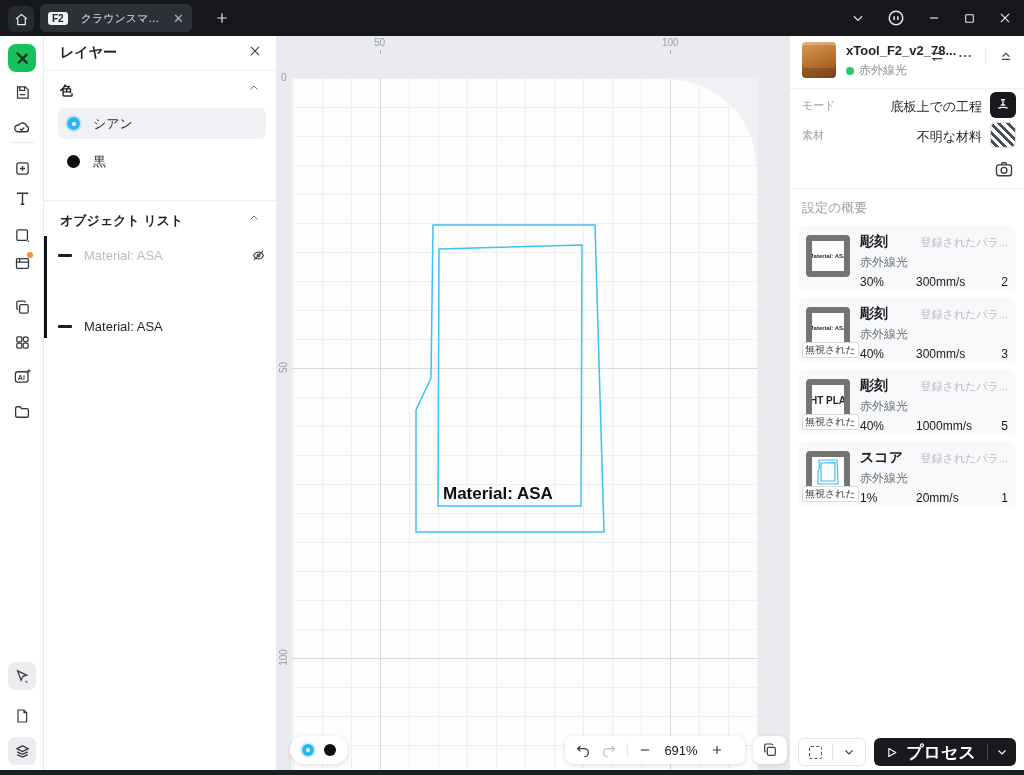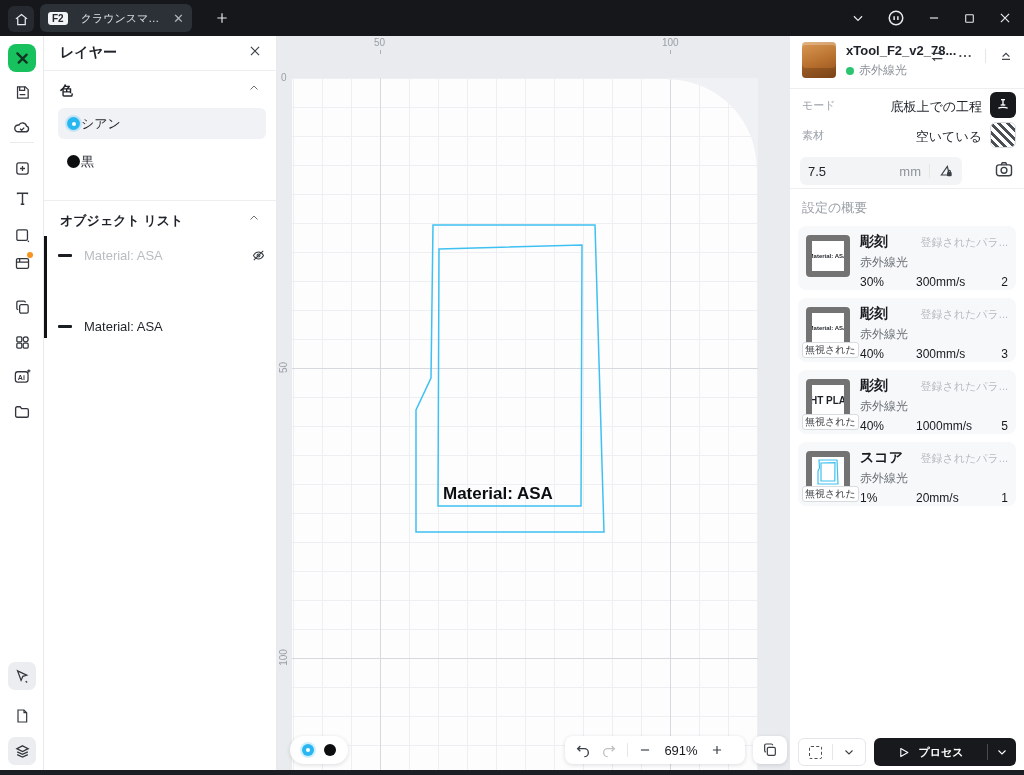--- a/index.html
+++ b/index.html
@@ -36,21 +36,21 @@
 
   
   #layers { position:absolute; left:44px; top:36px; width:233px; height:734px; background:#fff;
     border-right:1px solid #e9eaec; }
   .lp-head { position:absolute; left:16px; top:8px; font-size:14px; font-weight:bold; }
   .lp-close { position:absolute; right:14px; top:8px; color:#3a3e44; }
   .lp-div { position:absolute; left:0; width:233px; height:1px; background:#eceef0; }
   .sec-title { position:absolute; left:16px; font-size:13px; font-weight:bold; }
   .caret { position:absolute; right:16px; color:#6c7177; }
   .color-row { position:absolute; left:14px; width:208px; height:31px; border-radius:6px;
-    display:flex; align-items:center; gap:1px; padding-left:9px; font-size:13px; }
+    display:flex; align-items:center; gap:13px; padding-left:9px; font-size:13px; }
   .color-row.sel { background:#f1f2f5; }
   .cdot { width:13px; height:13px; border-radius:50%; }
   .cdot.cyan { background:#29b7f1; box-shadow:0 0 0 2px rgba(41,183,241,.22);
     display:flex; align-items:center; justify-content:center; }
   .cdot.cyan i { width:4px; height:4px; border-radius:50%; background:#fff; }
   .cdot.black { background:#0c0e10; }
   .obj-row { position:absolute; left:14px; width:208px; height:30px; display:flex;
     align-items:center; font-size:13px; }
   .obj-ic { width:26px; display:flex; justify-content:flex-start; color:#202327; }
   .dim { color:#b9bdc2; }
@@ -137,21 +137,21 @@
   #preview-btn { position:absolute; left:8px; top:664px; width:218px; height:30px;
     border:1px solid #e4e6e9; border-radius:6px; display:flex; align-items:center;
     justify-content:center; gap:7px; color:#b9bdc2; font-size:13px; background:#fff; }
   #sel-split { position:absolute; left:8px; top:702px; width:68px; height:28px;
     border:1px solid #e4e6e9; border-radius:6px; display:flex; align-items:center; background:#fff; }
   #sel-split .half { flex:1; display:flex; align-items:center; justify-content:center; color:#3a3f45; }
   #sel-split .sep { width:1px; height:16px; background:#e4e6e9; }
   #process-btn { position:absolute; left:84px; top:702px; width:142px; height:28px;
     background:#17191d; border-radius:6px; display:flex; align-items:center; color:#fff; }
   #process-btn .main { flex:1; display:flex; align-items:center; justify-content:center; gap:8px;
-    font-size:11px; font-weight:bold; }
+    font-size:17px; font-weight:bold; }
   #process-btn .sep { width:1px; height:16px; background:#474b51; }
   #process-btn .dd { width:28px; display:flex; align-items:center; justify-content:center; }
 
   #footer { position:absolute; left:0; bottom:0; width:1024px; height:5px; background:#1b1e23; }
 </style>
 </head>
 <body>
 
 <div id="titlebar">
   <div class="tb-home">
@@ -457,35 +457,23 @@
   <div class="mode-ic" style="top:56px">
     <svg width="16" height="16" viewBox="0 0 24 24" fill="none" stroke="currentColor" stroke-width="2">
         <path d="M12 4v8"></path>
         <path d="M9 4h6"></path>
         <path d="M8.5 12h7"></path>
         <path d="M5 17c2.3-1.8 11.7-1.8 14 0"></path>
       </svg>
   </div>
 
   <div class="kv-label" style="top:92px">素材</div>
-  <div class="kv-value" style="top:92px">空いている</div>
+  <div class="kv-value" style="top:92px">不明な材料</div>
   <div class="hatch-ic" style="top:86px"></div>
 
-  <div id="thick-input">
-    <span id="thick-val">7.5</span>
-    <span id="thick-unit">mm</span>
-    <span class="vdiv"></span>
-    <span>
-      <svg width="16" height="16" viewBox="0 0 24 24" fill="none" stroke="#3a3f45" stroke-width="1.8">
-          <path d="M5 18L14 5l3 13H5z"></path>
-          <rect x="13.5" y="13.5" width="7" height="6.5" rx="1.5" fill="#3a3f45" stroke="none"></rect>
-          <path d="M15.5 14v-1.5a1.5 1.5 0 0 1 3 0V14" stroke="#3a3f45"></path>
-        </svg>
-    </span>
-  </div>
   <div id="cam-btn">
     <svg width="20" height="20" viewBox="0 0 24 24" fill="none" stroke="currentColor" stroke-width="1.7">
         <rect x="3" y="7" width="18" height="13" rx="3"></rect>
         <path d="M8.5 7l1.5-2.5h4L15.5 7"></path>
         <circle cx="12" cy="13.5" r="3.5"></circle>
       </svg>
   </div>
   <div class="lp-div" style="top:152px; width:234px"></div>
 
   <div class="sum-title">設定の概要</div>

